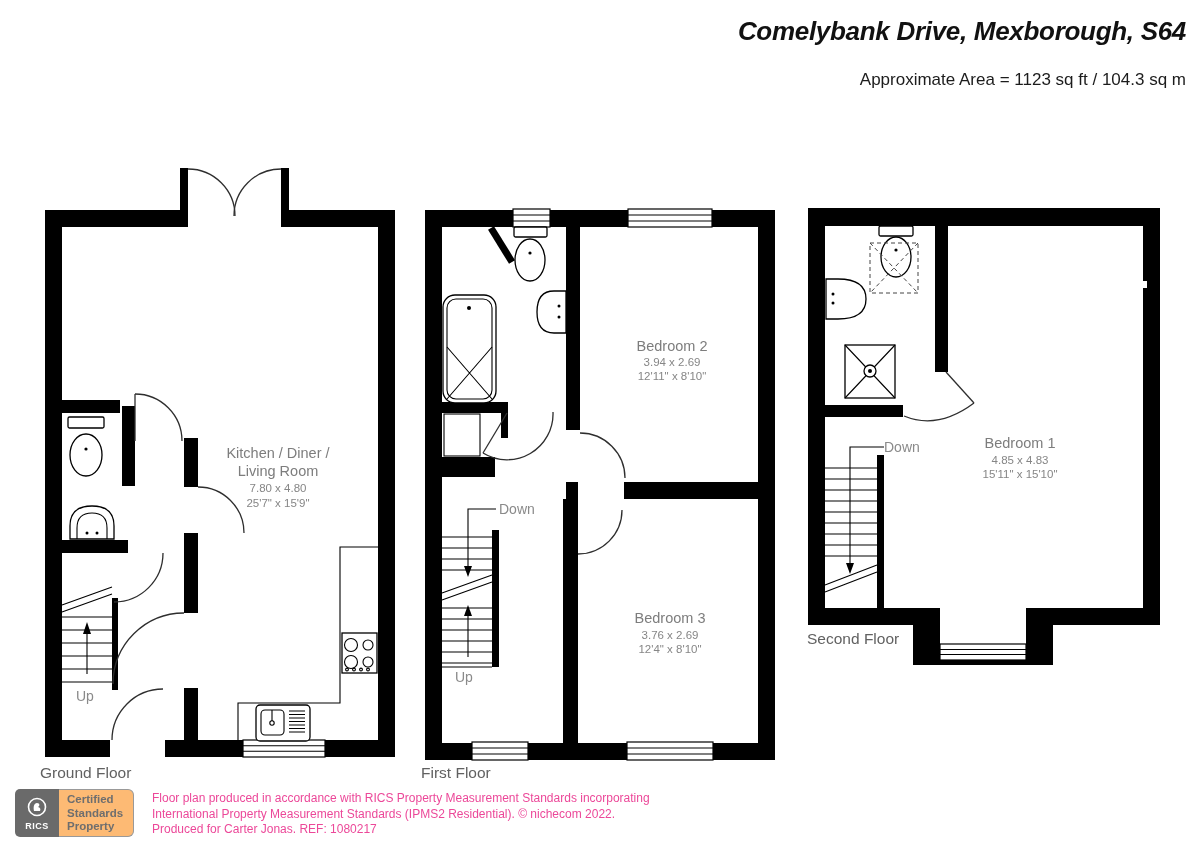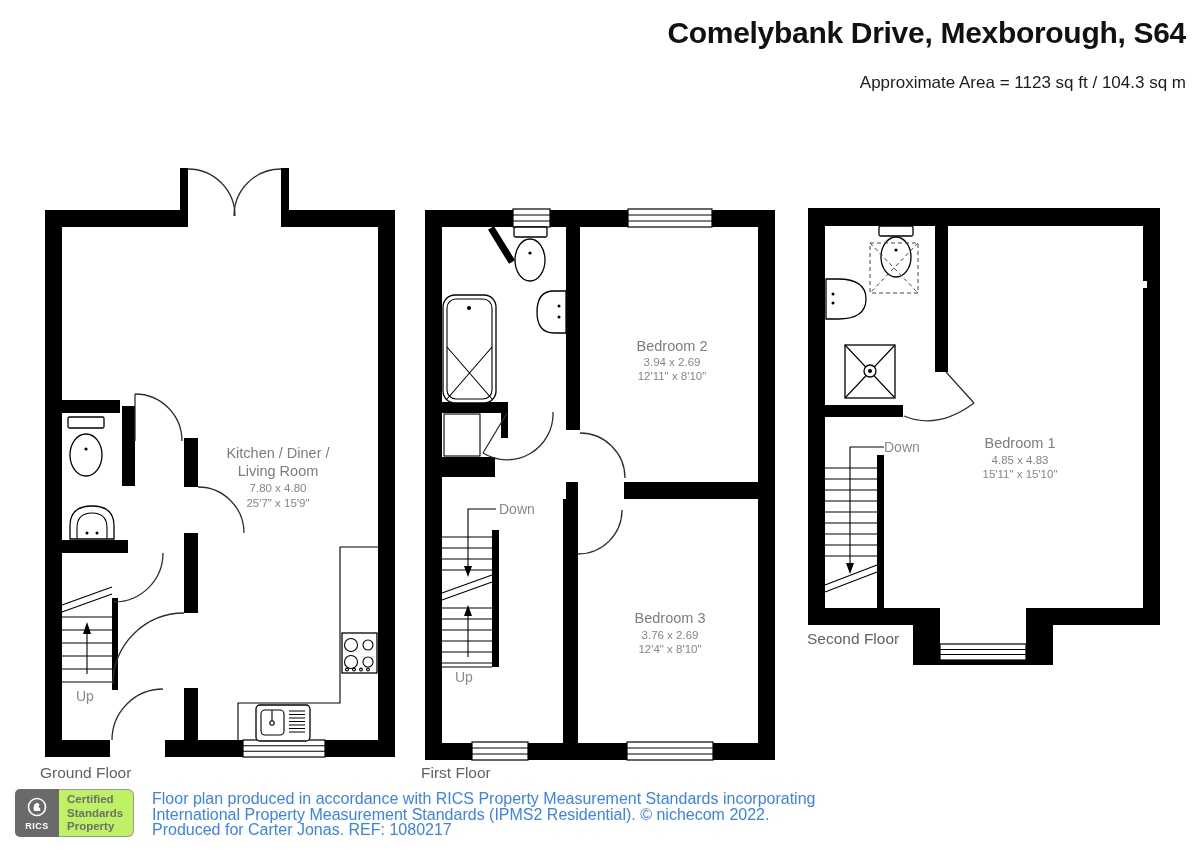--- a/index.html
+++ b/index.html
@@ -9,31 +9,31 @@
   .wall{fill:#000;}
   .fix{fill:#fff;stroke:#000;stroke-width:1.3;}
   .thin{fill:none;stroke:#000;stroke-width:1.1;}
   .arc{fill:none;stroke:#2e2e2e;stroke-width:1.3;}
   .dash{fill:none;stroke:#444;stroke-width:1;stroke-dasharray:4 3;}
   .roomname{font-size:14.5px;fill:#7d7d7d;text-anchor:middle;}
   .roomdim{font-size:11.5px;fill:#868686;text-anchor:middle;}
   .stairlbl{font-size:14px;fill:#8a8a8a;}
   .floorlbl{font-size:15.5px;fill:#616161;}
   .header{position:absolute;top:16px;right:14px;text-align:right;}
-  .header .t{font-size:30px;font-weight:bold;color:#111;letter-spacing:-0.3px;}
+  .header .t{font-size:26px;font-weight:bold;color:#111;letter-spacing:-0.3px;font-style:italic;}
   .header .a{font-size:17px;color:#1c1c1c;margin-top:23px;}
   .header .n{font-size:12px;color:#1c1c1c;margin-top:5px;}
   .badge{position:absolute;left:15px;top:789px;display:flex;height:48px;}
   .badge .ic{width:44px;background:#6a6a6a;border-radius:5px 0 0 5px;display:flex;flex-direction:column;
              align-items:center;justify-content:center;}
   .badge .ic .org{color:#fff;font-size:9px;font-weight:bold;letter-spacing:0.5px;margin-top:1px;text-align:right;}
-  .badge .tx{border:1px solid #999;border-left:none;border-radius:0 6px 6px 0;background:#bef264;
+  .badge .tx{border:1px solid #999;border-left:none;border-radius:0 6px 6px 0;background:#fdba74;
              padding:3px 10px 2px 8px;display:flex;flex-direction:column;justify-content:center;}
   .badge .tx div{font-size:11.5px;font-weight:600;color:#6e6e6e;line-height:13.5px;}
-  .foot{position:absolute;left:152px;top:791px;font-size:16px;color:#3b82f6;line-height:15.5px;}
+  .foot{position:absolute;left:152px;top:791px;font-size:12px;color:#ec4899;line-height:15.5px;}
 </style>
 </head>
 <body>
 
 <div id="page">
 
   <div class="header">
     <div class="t">Comelybank Drive, Mexborough, S64</div>
     <div class="a">Approximate Area = 1123 sq ft / 104.3 sq m</div>
   </div>

